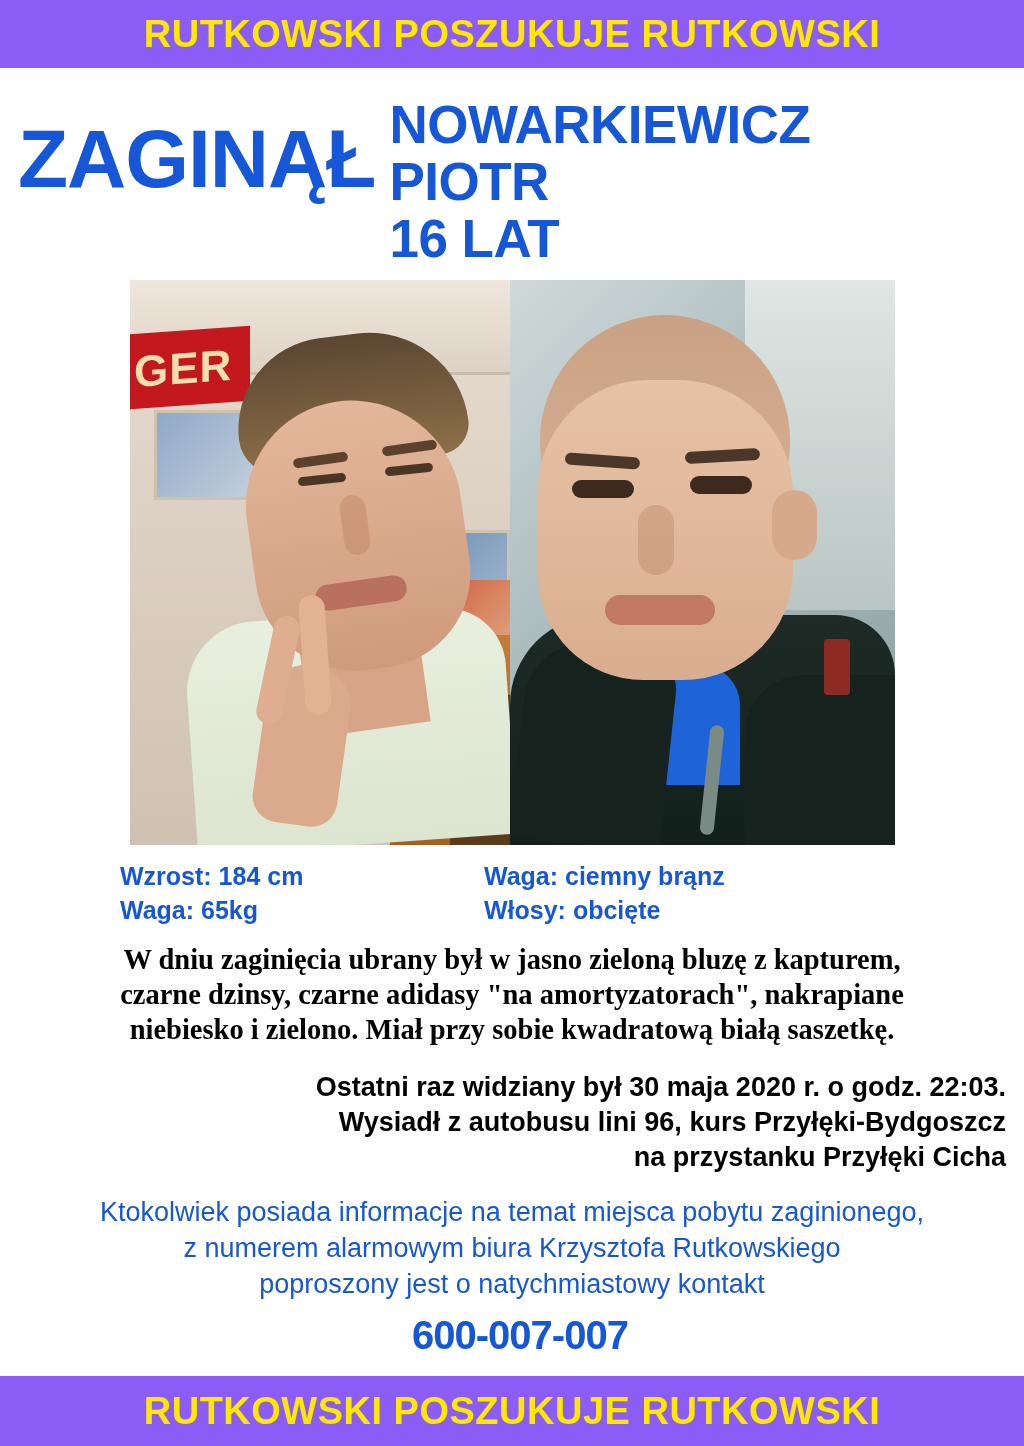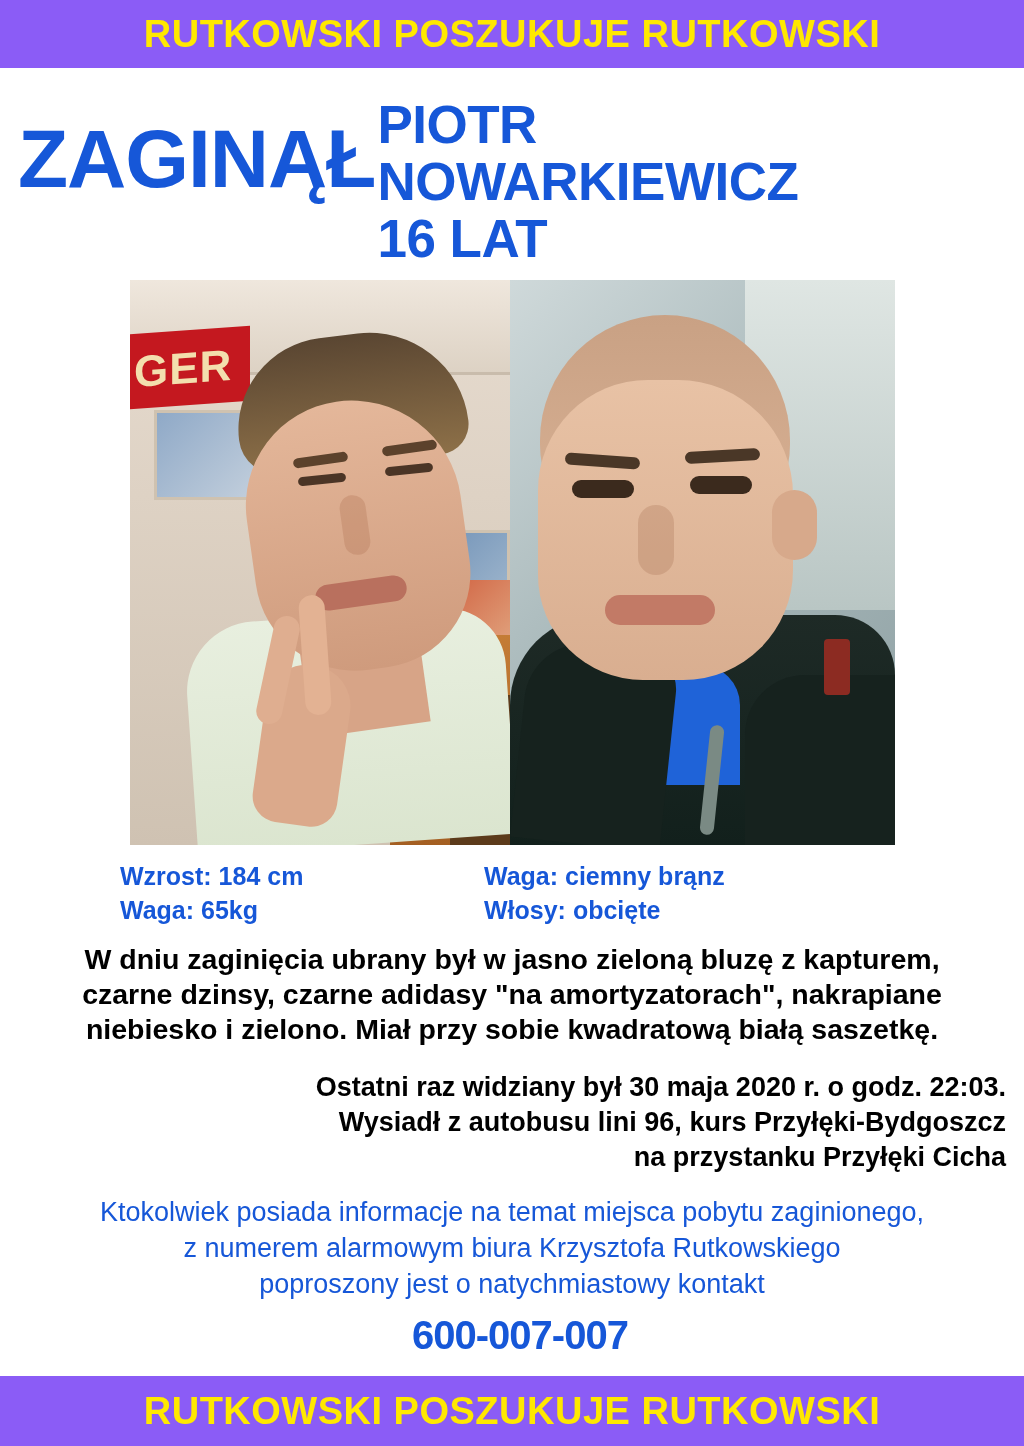--- a/index.html
+++ b/index.html
@@ -33,21 +33,21 @@
   }
   .banner-bottom {
     height: 70px;
     line-height: 70px;
     font-size: 38px;
   }
   .headline {
     display: flex;
     align-items: flex-start;
     padding: 24px 18px 0 18px;
-    gap: 2px;
+    gap: 14px;
   }
   .zaginal {
     color: #1657d8;
     font-weight: bold;
     font-size: 82px;
     line-height: 1.0;
     letter-spacing: -1px;
     white-space: nowrap;
     padding-top: 26px;
   }
@@ -209,20 +209,21 @@
   .stats-col-left { width: 330px; text-align: left; }
   .stats-col-right { width: 420px; text-align: left; }
 
   .desc {
     color: #000000;
     font-weight: bold;
     font-size: 28.5px;
     line-height: 1.24;
     text-align: center;
     padding: 14px 18px 0 18px;
+    font-family: Liberation Serif, serif;
   }
   .lastseen {
     color: #000000;
     font-weight: bold;
     font-size: 27px;
     line-height: 1.3;
     text-align: right;
     padding: 22px 18px 0 18px;
   }
   .contact {
@@ -245,22 +246,22 @@
 </head>
 <body>
 
 <div class="poster">
 
   <div class="banner banner-top">RUTKOWSKI POSZUKUJE RUTKOWSKI</div>
 
   <div class="headline">
     <div class="zaginal">ZAGINĄŁ</div>
     <div class="name-block">
+      <div>NOWARKIEWICZ</div>
       <div>PIOTR</div>
-      <div>NOWARKIEWICZ</div>
       <div>16 LAT</div>
     </div>
   </div>
 
   <div class="photos">
     <div class="photo photo-left">
       <div class="pl-wall"></div>
       <div class="pl-ceiling"></div>
       <div class="pl-sign">GER</div>
       <div class="pl-screen"></div>

